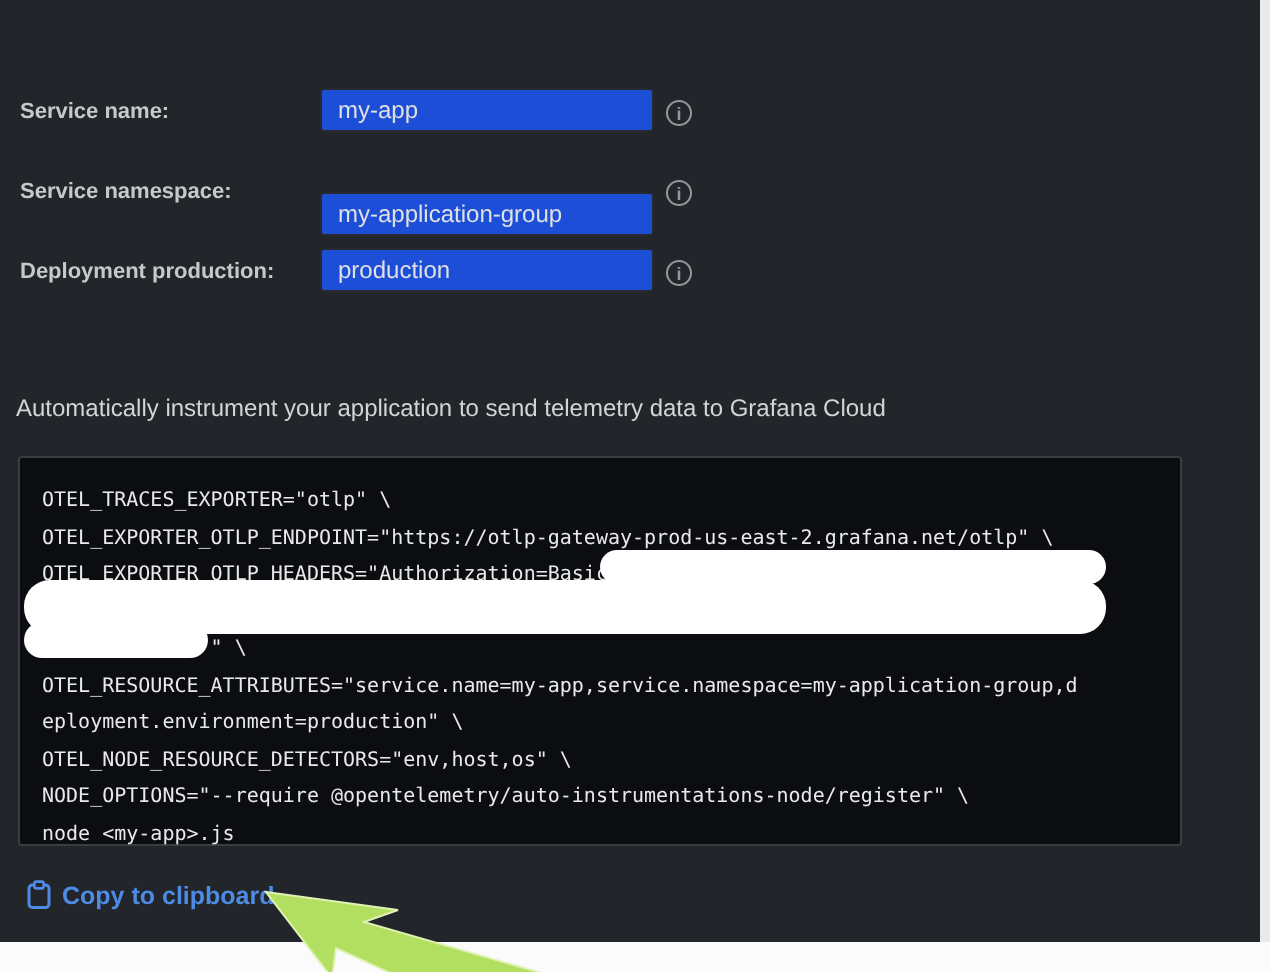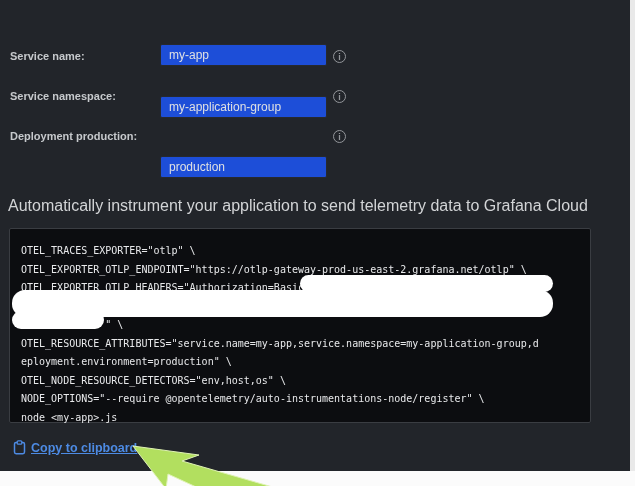--- a/index.html
+++ b/index.html
@@ -39,60 +39,60 @@
   }
   .info-icon {
     position:absolute; left:333px; width:13px; height:13px;
     border:1.3px solid #94979b; border-radius:50%;
     color:#94979b; font-size:9px; font-weight:700; line-height:10px;
     display:flex; align-items:center; justify-content:center;
     cursor:pointer; user-select:none;
   }
   .description {
     position:absolute; left:8px; top:197px;
-    font-size:16px; color:#d2d4d6;
+    font-size:12px; color:#d2d4d6;
   }
   #code-block {
     position:absolute; left:9px; top:228px; width:582px; height:195px;
     background:#0c0d10; border:1px solid #3a3d42; border-radius:2px;
   }
   #code-pre {
     font-family:"DejaVu Sans Mono", monospace;
     font-size:10px; line-height:18.5px; color:#e8e9eb;
     white-space:pre; padding:13px 10px 0 11px;
   }
   .redact { position:absolute; background:#ffffff; z-index:3; }
   #redact-a { left:300px; top:275px; width:253px; height:17px; border-radius:9px; }
   #redact-b { left:12px;  top:290px; width:541px; height:27px; border-radius:13px; }
   #redact-c { left:12px;  top:311px; width:92px;  height:18px; border-radius:9px; }
   #copy-btn {
     position:absolute; left:13px; top:440px;
     display:flex; align-items:center; gap:5px;
     background:none; border:none; cursor:pointer;
     color:#4d8be4; font-family:"Liberation Sans", sans-serif;
-    font-size:12.5px; font-weight:700;text-decoration:underline;
+    font-size:12.5px; font-weight:700;
   }
   #arrow-svg { position:absolute; left:0; top:0; z-index:10; pointer-events:none; }
 </style>
 </head>
 <body>
 
 <div id="page">
 
 
   <span class="field-label" style="top:50px">Service name:</span>
   <input class="field-input" style="top: 44px;" readonly="" value="my-app">
   <span class="info-icon" style="top:50px">i</span>
 
   <span class="field-label" style="top:90px">Service namespace:</span>
   <input class="field-input" style="top: 72px; margin-top: 24px;" readonly="" value="my-application-group">
   <span class="info-icon" style="top:90px">i</span>
 
   <span class="field-label" style="top:130px">Deployment production:</span>
-  <input class="field-input" style="top: 124px; margin-top: 32px;" readonly="" value="production">
+  <input class="field-input" style="top: 124px;" readonly="" value="production">
   <span class="info-icon" style="top:130px">i</span>
 
 
   <p class="description">Automatically instrument your application to send telemetry data to Grafana Cloud</p>
 
   <div id="code-block">
     <pre id="code-pre">OTEL_TRACES_EXPORTER="otlp" \
 OTEL_EXPORTER_OTLP_ENDPOINT="https://otlp-gateway-prod-us-east-2.grafana.net/otlp" \
 OTEL_EXPORTER_OTLP_HEADERS="Authorization=Basic 
 

